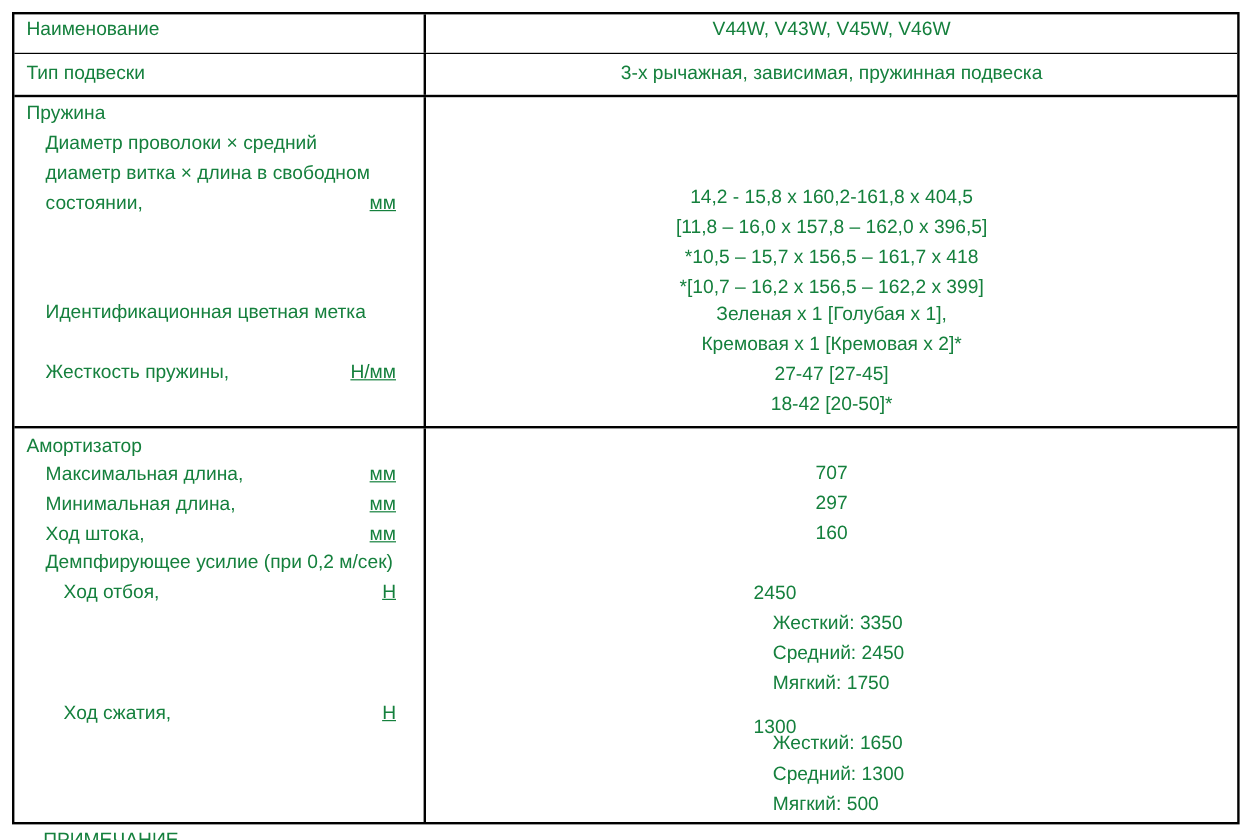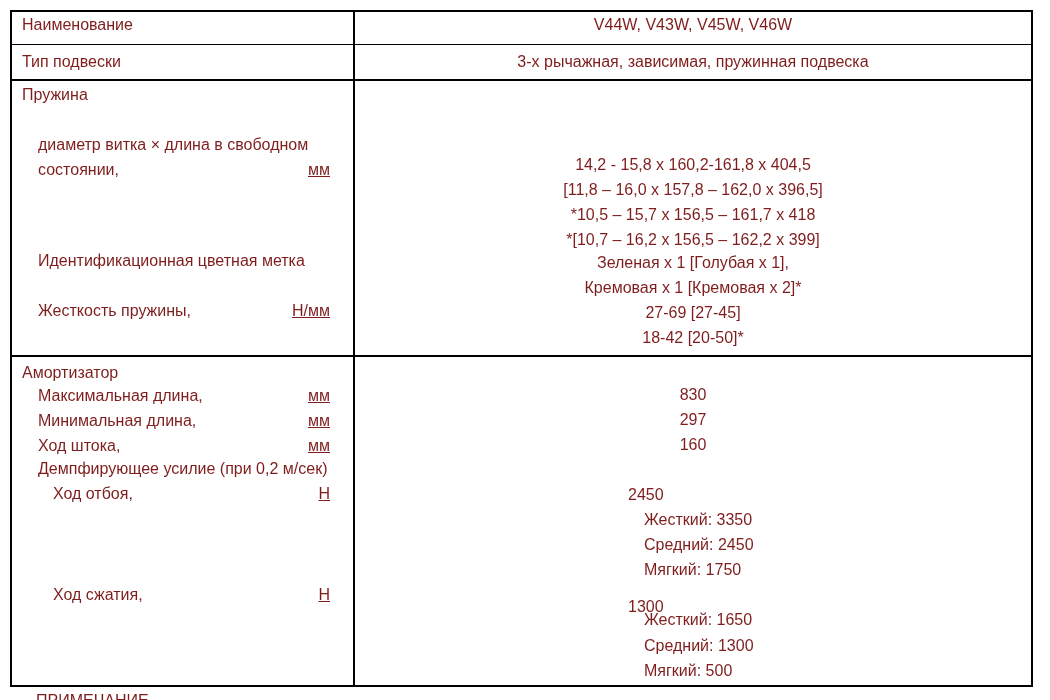--- a/index.html
+++ b/index.html
@@ -4,21 +4,21 @@
 <style>
   html, body { margin: 0; padding: 0; }
   .page {
     position: relative;
     width: 1050px;
     height: 700px;
     background: #ffffff;
     overflow: hidden;
     font-family: "Liberation Sans", sans-serif;
     font-size: 16px;
-    color: #7f1d1d;
+    color: #15803d;
   }
   .spec-table {
     position: absolute;
     left: 10px;
     top: 10px;
     width: 1023px;
     height: 677px;
     border: 2px solid #000;
     box-sizing: border-box;
     display: flex;
@@ -77,56 +77,57 @@
         <span class="ln" style="left:10px; top:7px">Тип подвески</span>
       </div>
       <div class="cr">
         <span class="ctr" style="top:7px">3-х рычажная, зависимая, пружинная подвеска</span>
       </div>
     </div>
 
     <div class="row r3">
       <div class="cl">
         <span class="ln" style="left:10px; top:4px">Пружина</span>
+        <span class="ln" style="left:26px; top:29px">Диаметр проволоки × средний</span>
         <span class="ln" style="left:26px; top:54px">диаметр витка × длина в свободном</span>
         <span class="ln" style="left:26px; top:79px">состоянии,</span>
         <span class="ln unit" style="top:79px">мм</span>
         <span class="ln" style="left:26px; top:170px">Идентификационная цветная метка</span>
         <span class="ln" style="left:26px; top:220px">Жесткость пружины,</span>
         <span class="ln unit" style="top:220px">Н/мм</span>
       </div>
       <div class="cr">
         <span class="ctr" style="top:74px">14,2 - 15,8 x 160,2-161,8 x 404,5</span>
         <span class="ctr" style="top:99px">[11,8 – 16,0 x 157,8 – 162,0 x 396,5]</span>
         <span class="ctr" style="top:124px">*10,5 – 15,7 x 156,5 – 161,7 x 418</span>
         <span class="ctr" style="top:149px">*[10,7 – 16,2 x 156,5 – 162,2 x 399]</span>
         <span class="ctr" style="top:172px">Зеленая х 1 [Голубая х 1],</span>
         <span class="ctr" style="top:197px">Кремовая х 1 [Кремовая х 2]*</span>
-        <span class="ctr" style="top:222px">27-69 [27-45]</span>
+        <span class="ctr" style="top:222px">27-47 [27-45]</span>
         <span class="ctr" style="top:247px">18-42 [20-50]*</span>
       </div>
     </div>
 
     <div class="row r4">
       <div class="cl">
         <span class="ln" style="left:10px; top:6px">Амортизатор</span>
         <span class="ln" style="left:26px; top:29px">Максимальная длина,</span>
         <span class="ln unit" style="top:29px">мм</span>
         <span class="ln" style="left:26px; top:54px">Минимальная длина,</span>
         <span class="ln unit" style="top:54px">мм</span>
         <span class="ln" style="left:26px; top:79px">Ход штока,</span>
         <span class="ln unit" style="top:79px">мм</span>
         <span class="ln" style="left:26px; top:102px">Демпфирующее усилие (при 0,2 м/сек)</span>
         <span class="ln" style="left:41px; top:127px">Ход отбоя,</span>
         <span class="ln unit" style="top:127px">Н</span>
         <span class="ln" style="left:41px; top:228px">Ход сжатия,</span>
         <span class="ln unit" style="top:228px">Н</span>
       </div>
       <div class="cr">
-        <span class="ctr" style="top:28px">830</span>
+        <span class="ctr" style="top:28px">707</span>
         <span class="ctr" style="top:53px">297</span>
         <span class="ctr" style="top:78px">160</span>
         <span class="ln" style="left:273px; top:128px">2450</span>
         <span class="ln" style="left:289px; top:153px">Жесткий: 3350</span>
         <span class="ln" style="left:289px; top:178px">Средний: 2450</span>
         <span class="ln" style="left:289px; top:203px">Мягкий: 1750</span>
         <span class="ln" style="left:273px; top:240px">1300</span>
         <span class="ln" style="left:289px; top:253px">Жесткий: 1650</span>
         <span class="ln" style="left:289px; top:279px">Средний: 1300</span>
         <span class="ln" style="left:289px; top:304px">Мягкий: 500</span>

